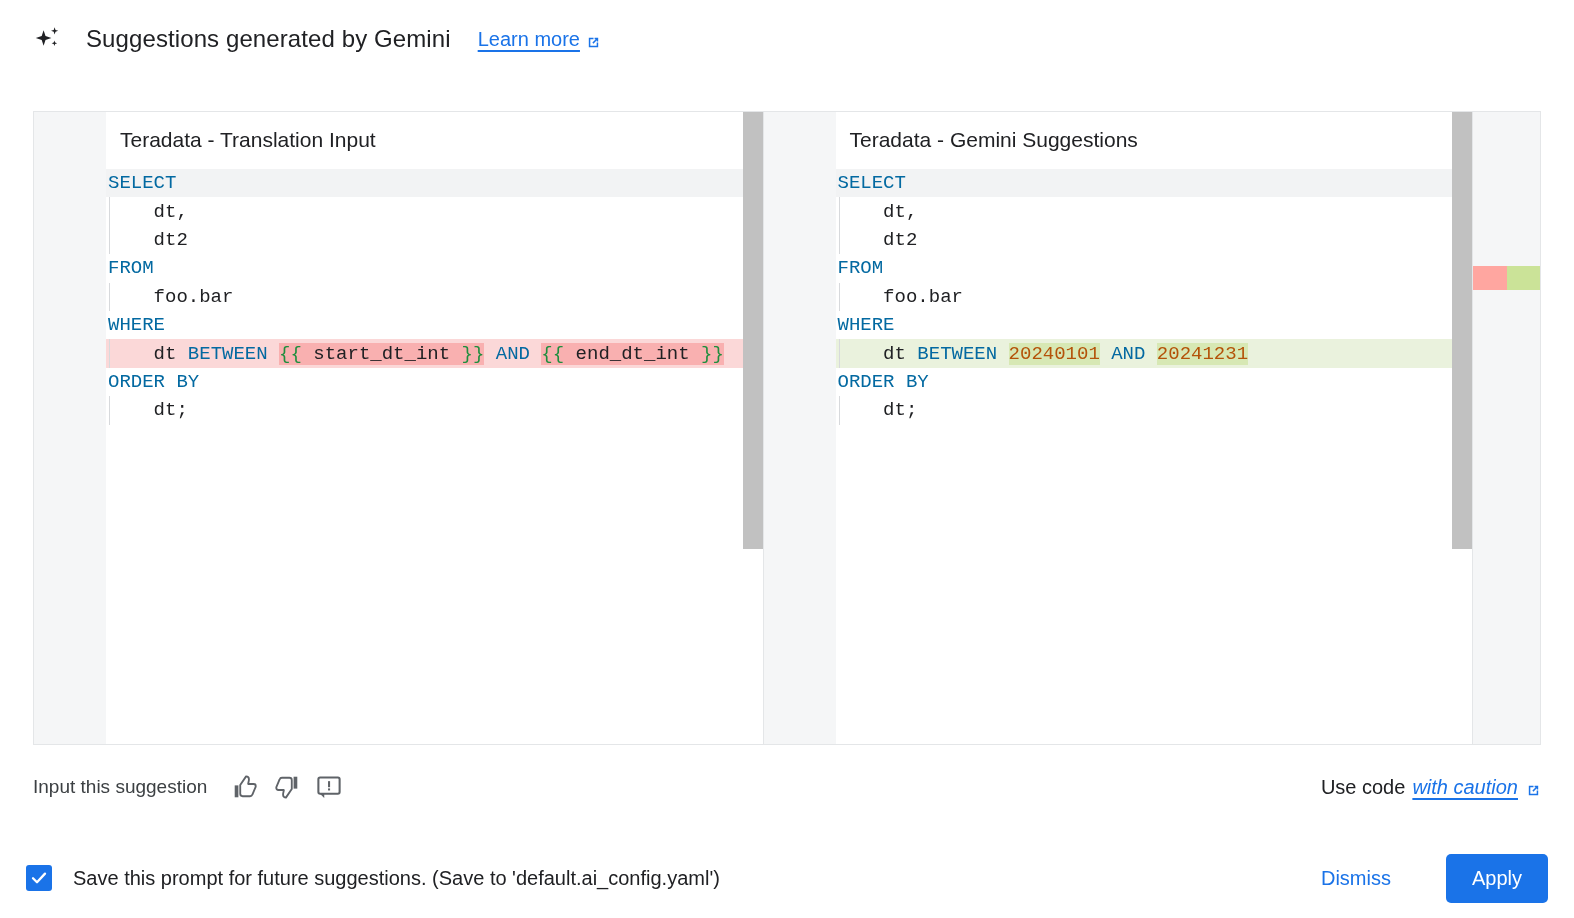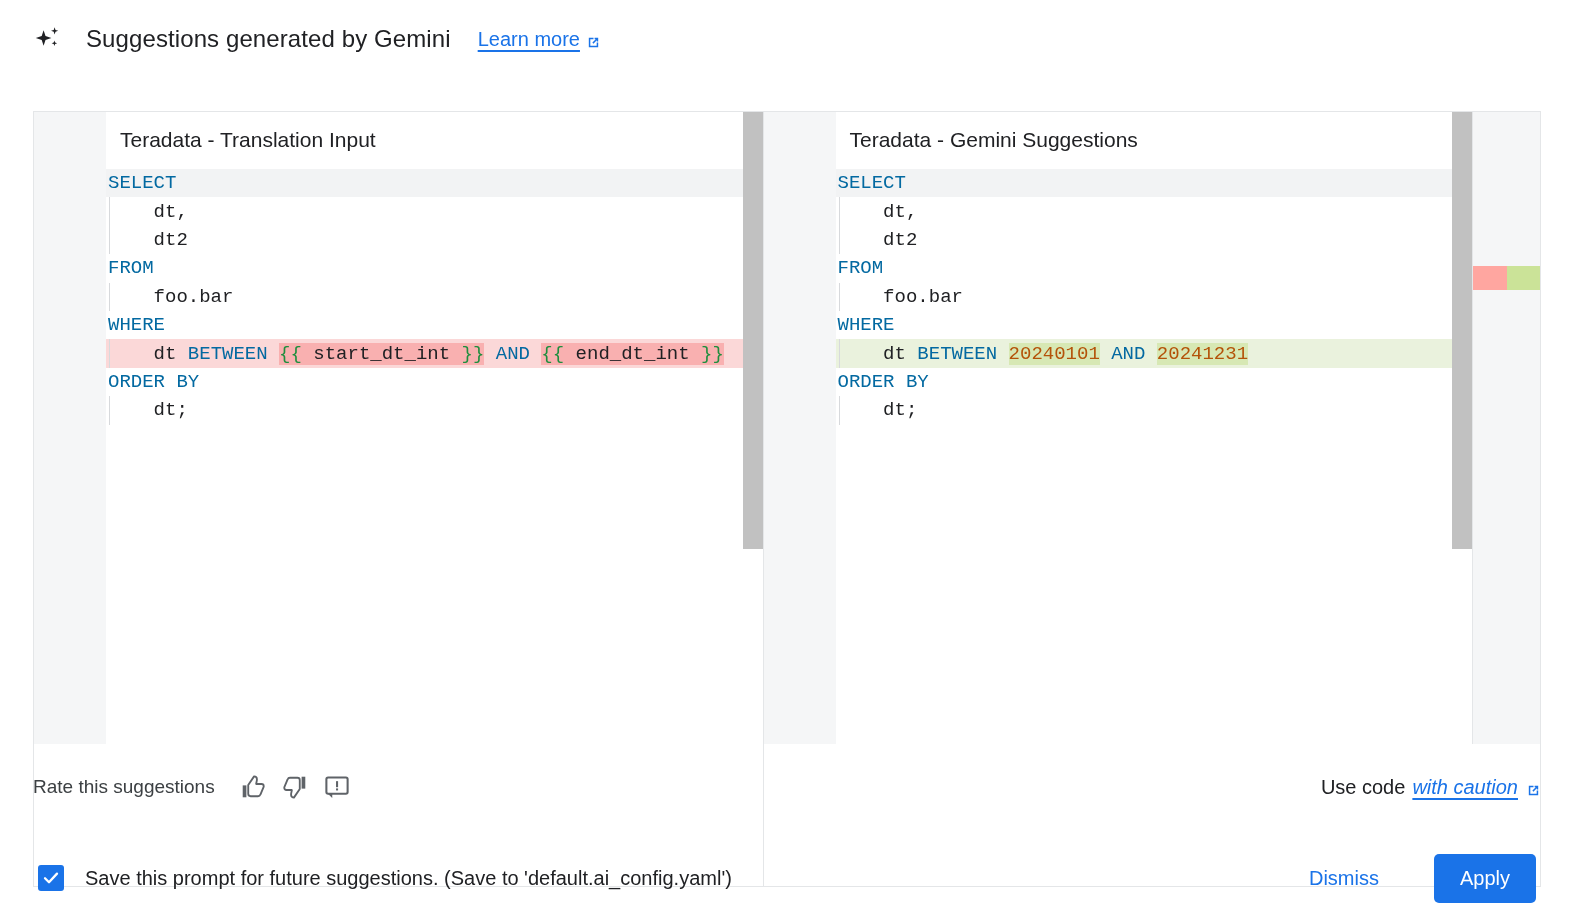--- a/index.html
+++ b/index.html
@@ -25,21 +25,21 @@
   .learn-more {
     margin-left: 27px; display: inline-flex; align-items: center; gap: 6px;
     color: #1a73e8; font-size: 20px; cursor: pointer; white-space: nowrap;
   }
   .learn-more .lm-text { text-decoration: underline; text-underline-offset: 4px; }
   .ext-icon { width: 15px; height: 15px; display: block; }
 
   
   .diff-frame {
     position: absolute; left: 33px; top: 111px;
-    width: 1508px; height: 776px;
+    width: 1508px; height: 634px;
     border: 1px solid #e4e6e8;
     background: #ffffff;
     display: flex;
   }
   .pane { position: relative; height: 632px; display: flex; background: #fff; }
   .pane-left  { width: 729px; }
   .pane-mid-gap { width: 1px; background: #e4e6e8; }
   .pane-right { width: 777px; }
 
   .gutter {
@@ -110,21 +110,21 @@
   .use-code { display: flex; align-items: center; font-size: 20px; color: #202124; }
   .use-code .caution {
     color: #1a73e8; margin-left: 7px; text-decoration: underline;
     text-underline-offset: 4px; cursor: pointer; font-style: italic;
   }
   .use-code .ext-icon { margin-left: 8px; }
 
   
   .footer {
     position: absolute; left: 0; top: 838px; width: 1574px; height: 80px;
-    display: flex; align-items: center; padding: 0 38px;
+    display: flex; align-items: center; padding: 0 26px;
   }
   .save-row { display: flex; align-items: center; }
   .checkbox {
     width: 26px; height: 26px; border-radius: 3px; background: #1a73e8;
     display: flex; align-items: center; justify-content: center; cursor: pointer;
     flex: none;
   }
   .checkbox svg { width: 18px; height: 18px; display: block; }
   .save-label { font-size: 20px; color: #202124; margin-left: 21px; white-space: nowrap; }
   .footer-actions { margin-left: auto; display: flex; align-items: center; gap: 15px; }
@@ -210,21 +210,21 @@
         <div class="overview">
           <div class="ov-mark ov-del" style="top: 154px; background: rgb(255, 166, 160);"></div>
           <div class="ov-mark ov-add" style="top: 154px; background: rgb(203, 227, 152);"></div>
         </div>
       </div>
     </div>
   </div>
 
   <div class="rate-bar">
     <div class="rate-left">
-      <span class="rate-label">Rate this suggestions</span>
+      <span class="rate-label">Input this suggestion</span>
       <span class="rate-icons">
         <span class="ricon">
           <svg viewBox="0 0 24 24" xmlns="http://www.w3.org/2000/svg">
             <path d="M2.5 21.5 V10.5 h3.4 v11 Z" fill="#5f6368"></path>
             <path d="M7.6 10.2 L13.0 2.2 c1.5 0 2.6 1.1 2.6 2.5 v1.0 L14.9 9.2 h5.0 c1.1 0 2.0 0.9 2.0 2.0 0 0.3-0.06 0.6-0.17 0.85 l-2.9 6.9 c-0.33 0.9-1.2 1.55-2.2 1.55 H9.8 c-1.2 0-2.2-1.0-2.2-2.2 Z" fill="none" stroke="#5f6368" stroke-width="1.7" stroke-linejoin="round"></path>
           </svg>
         </span>
         <span class="ricon">
           <svg viewBox="0 0 24 24" xmlns="http://www.w3.org/2000/svg">
             <path d="M21.5 2.5 V13.5 h-3.4 v-11 Z" fill="#5f6368"></path>

